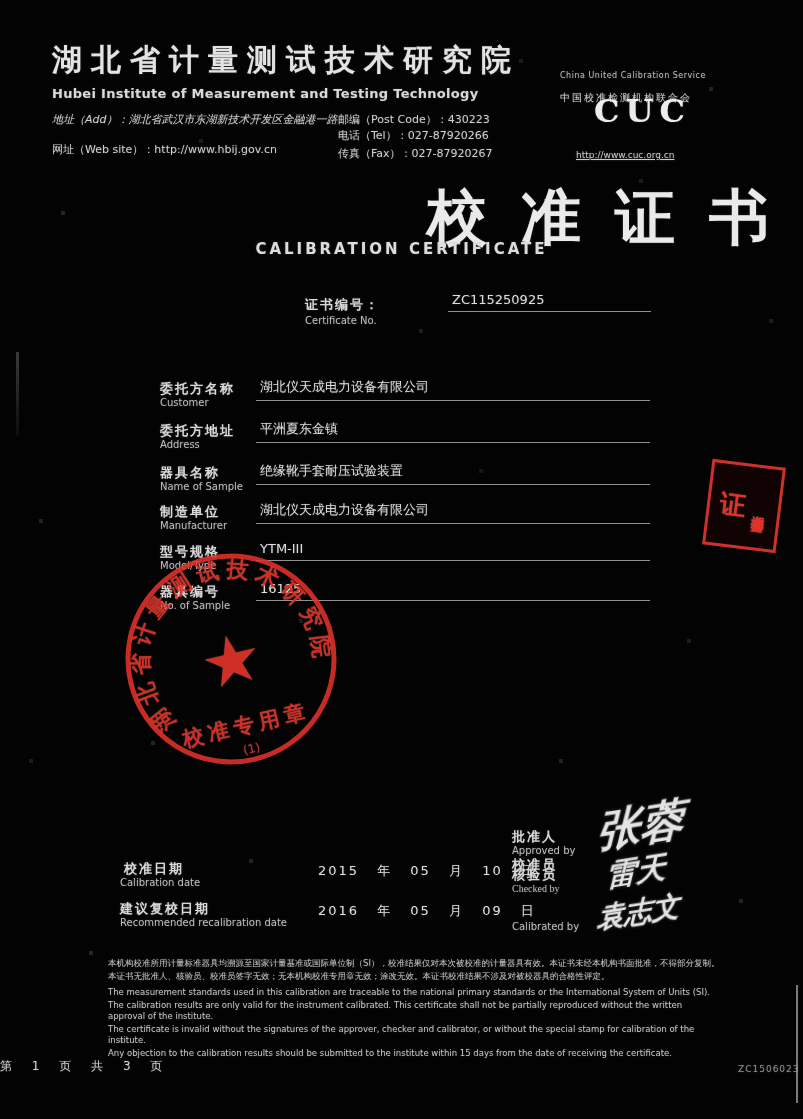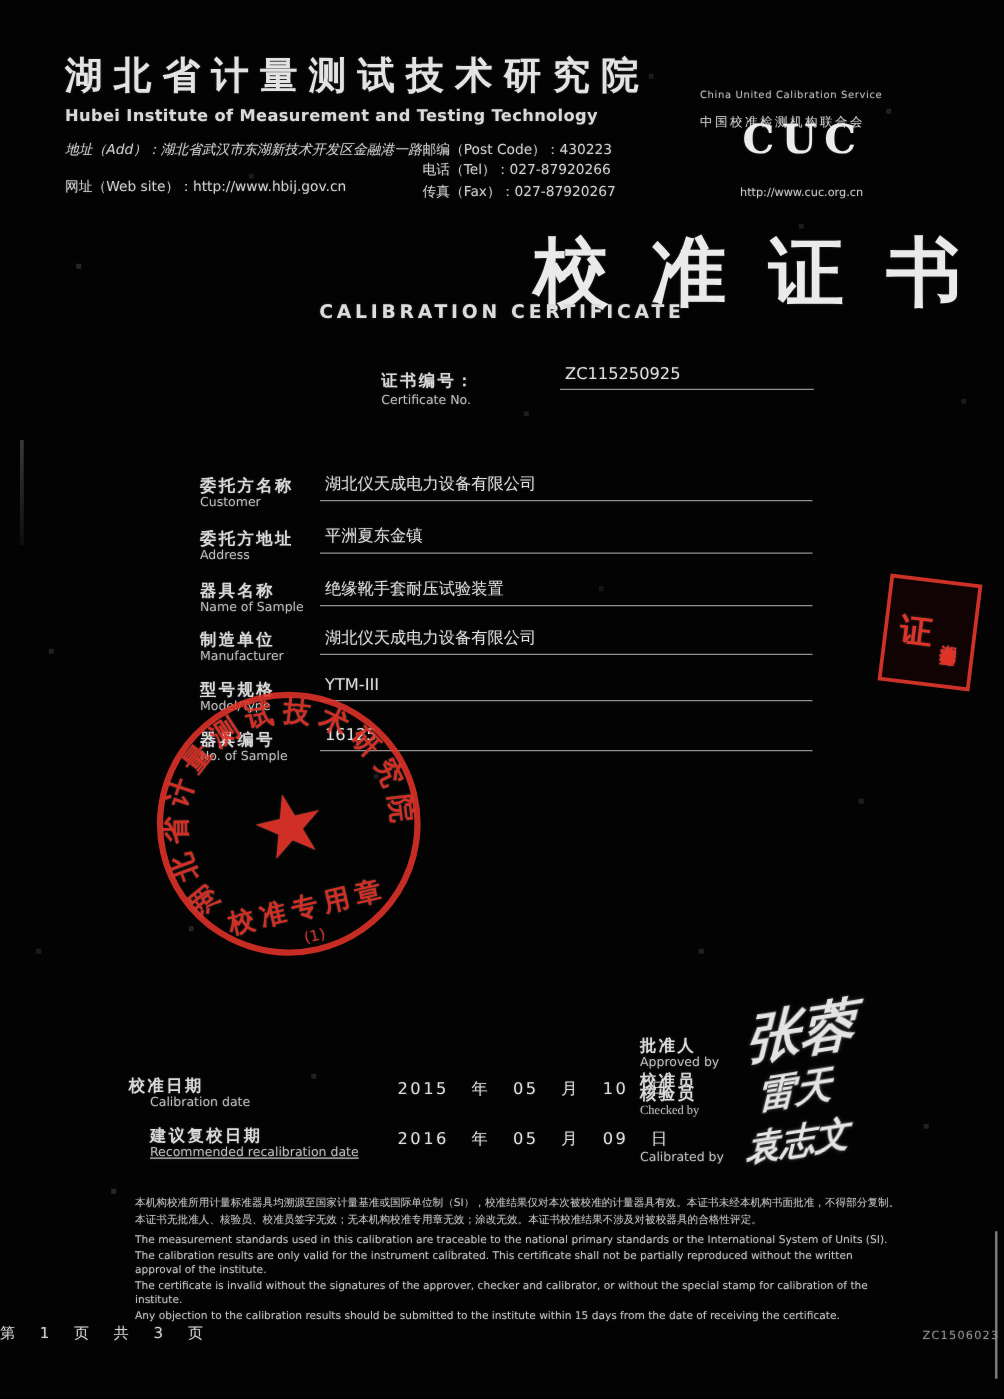--- a/index.html
+++ b/index.html
@@ -98,21 +98,21 @@
   <div class="abs en-head" style="left:52px;top:86px;">Hubei Institute of Measurement and Testing Technology</div>
   <div class="abs small" style="left:52px;top:112px;font-style:italic;">地址（Add）：湖北省武汉市东湖新技术开发区金融港一路</div>
   <div class="abs small" style="left:52px;top:142px;">网址（Web site）：http://www.hbij.gov.cn</div>
   <div class="abs small" style="left:338px;top:112px;">邮编（Post Code）：430223</div>
   <div class="abs small" style="left:338px;top:128px;">电话（Tel）：027-87920266</div>
   <div class="abs small" style="left:338px;top:146px;">传真（Fax）：027-87920267</div>
 
   <div class="abs union" style="left:560px;top:55px;margin-top:36px;">中国校准检测机构联合会</div>
   <div class="abs union-en" style="left:560px;top:71px;">China United Calibration Service</div>
   <div class="abs logo" style="left:594px;top:92px;">CUC</div>
-  <div class="abs tiny" style="left:592px;top:150px;">http://www.cuc.org.cn</div>
+  <div class="abs tiny" style="left:576px;top:150px;text-decoration:underline;">http://www.cuc.org.cn</div>
 
   <div class="abs title-cn" style="left:0;top:178px;">校准证书</div>
   <div class="abs title-en" style="left:0;top:240px;">CALIBRATION CERTIFICATE</div>
 
   <div class="abs lbl-cn" style="left:305px;top:296px;">证书编号：</div>
   <div class="abs value uline" style="left:448px;top:292px;width:195px;">ZC115250925</div>
   <div class="abs lbl-en" style="left:305px;top:315px;">Certificate No.</div>
 
   <div class="field-row" style="top:380px;">
     <div class="lbl-cn">委托方名称</div>
@@ -170,26 +170,26 @@
   <div class="abs signature" style="left:596px;top:796px;font-size:44px;">张蓉</div>
 
   <div class="abs lbl-cn" style="left:512px;top:866px;">核验员</div>
   <div class="abs lbl-en" style="left:512px;top:883px;font-family:Liberation Serif, serif;">Checked by</div>
   <div class="abs signature" style="left:606px;top:852px;font-size:30px;">雷天</div>
 
   <div class="abs lbl-cn" style="left:512px;top:856px;">校准员</div>
   <div class="abs lbl-en" style="left:512px;top:921px;">Calibrated by</div>
   <div class="abs signature" style="left:596px;top:894px;font-size:28px;">袁志文</div>
 
-  <div class="abs lbl-cn" style="left:103px;top:860px;">校准日期</div>
+  <div class="abs lbl-cn" style="left:124px;top:860px;">校准日期</div>
   <div class="abs lbl-en" style="left:120px;top:877px;">Calibration date</div>
   <div class="abs date-value" style="left:318px;top:862px;">2015 年 05 月 10 日</div>
 
   <div class="abs lbl-cn" style="left:120px;top:900px;">建议复校日期</div>
-  <div class="abs lbl-en" style="left:120px;top:917px;width:190px;white-space:normal;line-height:11px;text-decoration:underline;">Recommended recalibration date</div>
+  <div class="abs lbl-en" style="left:120px;top:917px;width:190px;white-space:normal;line-height:11px;">Recommended recalibration date</div>
   <div class="abs date-value" style="left:318px;top:902px;">2016 年 05 月 09 日</div>
 
   <div class="abs disclaim" style="left:108px;top:958px;width:612px;">
     <div>本机构校准所用计量标准器具均溯源至国家计量基准或国际单位制（SI），校准结果仅对本次被校准的计量器具有效。本证书未经本机构书面批准，不得部分复制。</div>
     <div>本证书无批准人、核验员、校准员签字无效；无本机构校准专用章无效；涂改无效。本证书校准结果不涉及对被校器具的合格性评定。</div>
     <div style="height:3px;"></div>
     <div>The measurement standards used in this calibration are traceable to the national primary standards or the International System of Units (SI).</div>
     <div>The calibration results are only valid for the instrument calibrated. This certificate shall not be partially reproduced without the written approval of the institute.</div>
     <div>The certificate is invalid without the signatures of the approver, checker and calibrator, or without the special stamp for calibration of the institute.</div>
     <div>Any objection to the calibration results should be submitted to the institute within 15 days from the date of receiving the certificate.</div>

